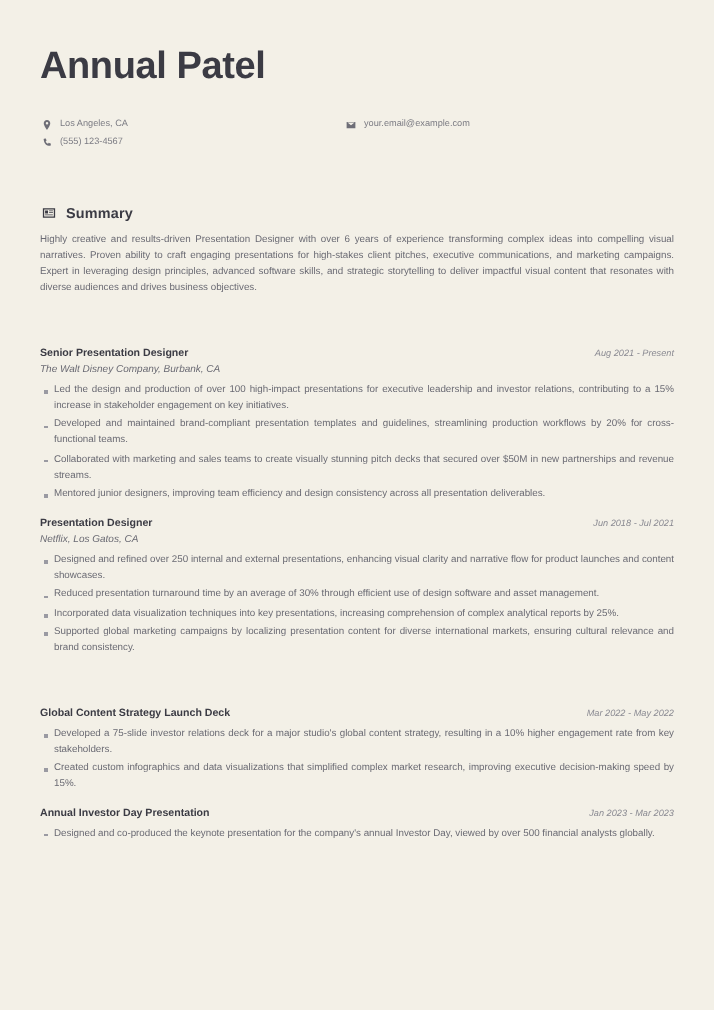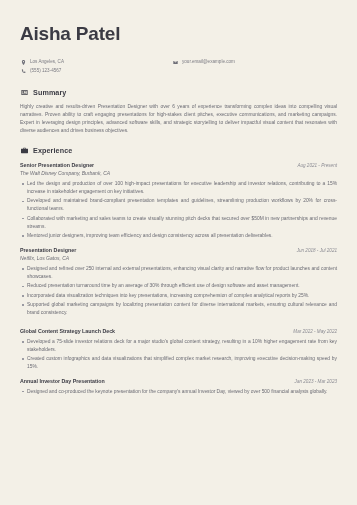--- a/index.html
+++ b/index.html
@@ -49,21 +49,21 @@
     height: 6px;
     flex: 0 0 6px;
     display: flex;
     align-items: center;
     justify-content: center;
     color: #6e6e77;
   }
   .contact-row .ico svg { display: block; }
   .contact-text { white-space: nowrap; }
 
-  .section { margin-top: 11px; }
+  .section { margin-top: 25px; }
   .section-head {
     display: flex;
     align-items: center;
     gap: 5px;
     margin-bottom: 6px;
   }
   .section-head .sico {
     width: 8px;
     height: 8px;
     flex: 0 0 8px;
@@ -131,21 +131,21 @@
     height: 1.6px;
     background: #9a9aa2;
   }
   .proj-bullets { margin-top: 4px; }
 </style>
 </head>
 <body>
 
 <div class="page">
 
-  <h1 class="name">Aisha Patel</h1>
+  <h1 class="name">Annual Patel</h1>
 
   <div class="contact-block">
     <div class="contact-col-left">
 
       <div class="contact-row">
         <span class="ico">
           <svg width="5" height="5" viewBox="0 0 16 16" fill="currentColor">
               <path d="M8 0C5 0 2.8 2.2 2.8 5.2 2.8 9 8 16 8 16s5.2-7 5.2-10.8C13.2 2.2 11 0 8 0zm0 7.2a2 2 0 1 1 0-4 2 2 0 0 1 0 4z"></path>
             </svg>
         </span>
@@ -180,28 +180,20 @@
         <svg width="7" height="7" viewBox="0 0 16 16" fill="currentColor">
             <path d="M1 2.5h14v11H1v-11zm1.5 1.5v8h11V4h-11zm1 1.2h3.4v3.4H3.5V5.2zm4.6 0h4.4v.9H8.1v-.9zm0 1.6h4.4v.9H8.1v-.9zm-4.6 3h8.9v.9H3.5v-.9z"></path>
           </svg>
       </span>
       <span class="section-title">Summary</span>
     </div>
     <div class="summary-text">Highly creative and results-driven Presentation Designer with over 6 years of experience transforming complex ideas into compelling visual narratives. Proven ability to craft engaging presentations for high-stakes client pitches, executive communications, and marketing campaigns. Expert in leveraging design principles, advanced software skills, and strategic storytelling to deliver impactful visual content that resonates with diverse audiences and drives business objectives.</div>
   </div>
 
   <div class="section">
-    <div class="section-head">
-      <span class="sico">
-        <svg width="7" height="7" viewBox="0 0 16 16" fill="currentColor">
-            <path d="M6 1.5h4c.8 0 1.4.6 1.4 1.4v1.1H15c.6 0 1 .4 1 1v8c0 .6-.4 1-1 1H1c-.6 0-1-.4-1-1v-8c0-.6.4-1 1-1h3.6V2.9c0-.8.6-1.4 1.4-1.4zm-.1 2.5h4.2v-1H5.9v1z"></path>
-          </svg>
-      </span>
-      <span class="section-title">Experience</span>
-    </div>
 
     <div class="entry">
       <div class="entry-head">
         <span class="entry-title">Senior Presentation Designer</span>
         <span class="entry-date">Aug 2021 - Present</span>
       </div>
       <div class="entry-sub">The Walt Disney Company, Burbank, CA</div>
       <ul class="bullets">
         <li>Led the design and production of over 100 high-impact presentations for executive leadership and investor relations, contributing to a 15% increase in stakeholder engagement on key initiatives.</li>
         <li>Developed and maintained brand-compliant presentation templates and guidelines, streamlining production workflows by 20% for cross-functional teams.</li>

